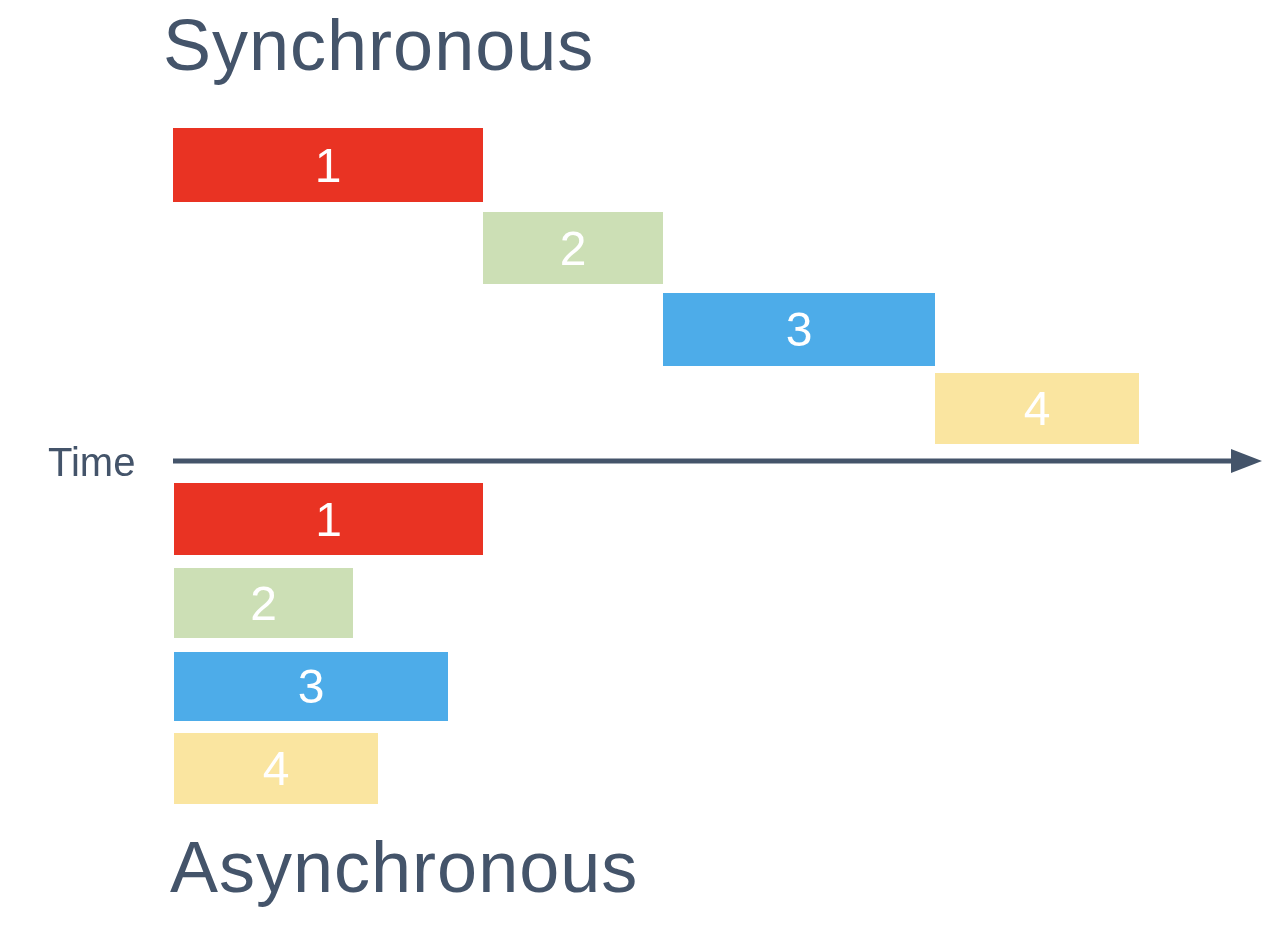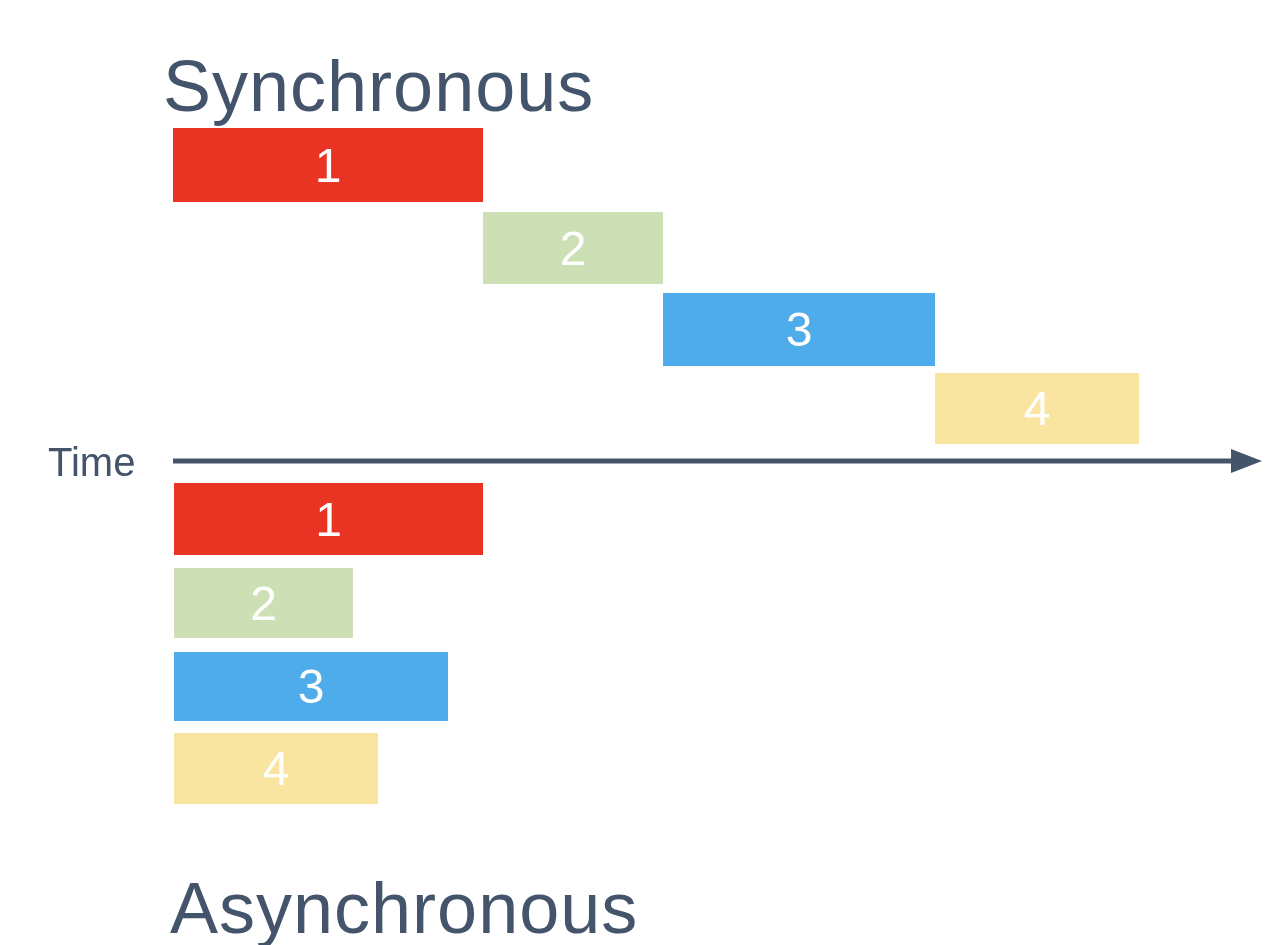--- a/index.html
+++ b/index.html
@@ -13,21 +13,20 @@
     overflow: hidden;
   }
   .title {
     position: absolute;
     color: var(--ink, #44546A);
     font-size: 72px;
     font-weight: 400;
     letter-spacing: 1px;
     line-height: 1.1;
     white-space: nowrap;
-    margin-top: 41px;
   }
   .title.sync  { left: 163px; top: 6px; }
   .title.async { left: 170px; top: 828px; text-align: right; }
 
   .bar {
     position: absolute;
     display: flex;
     align-items: center;
     justify-content: center;
     color: var(--number-text, #ffffff);

